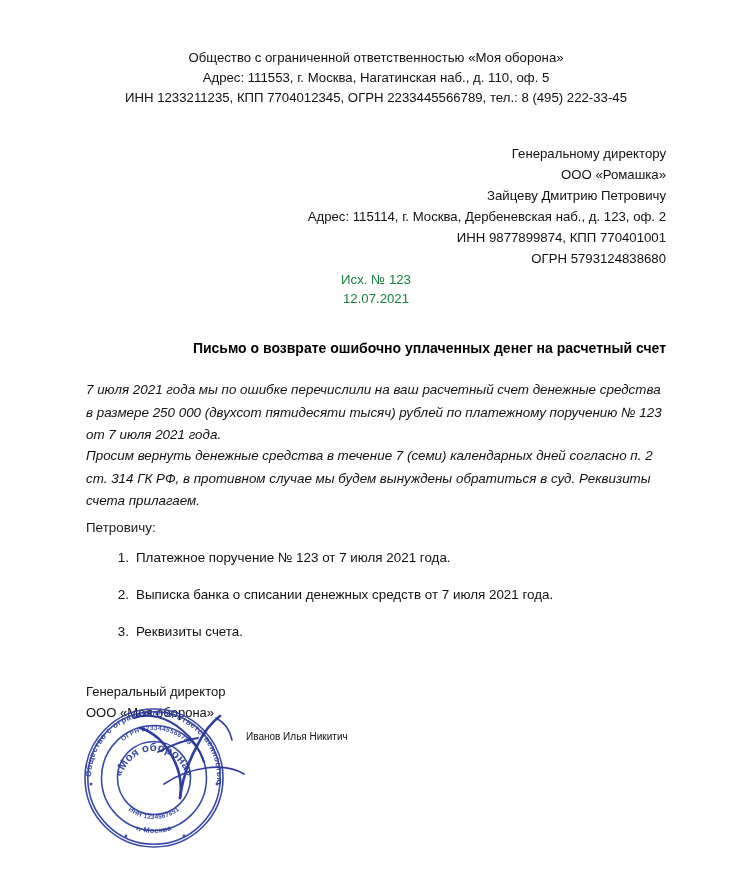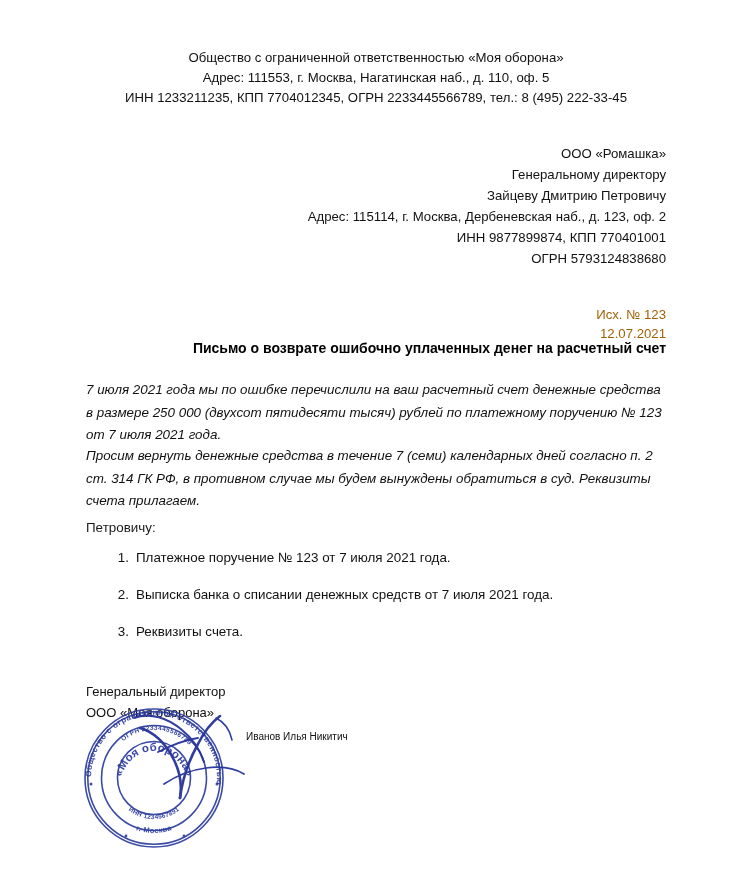--- a/index.html
+++ b/index.html
@@ -46,25 +46,24 @@
     top: 143px;
     text-align: right;
     font-size: 13.2px;
     line-height: 21px;
     color: #111111;
   }
 
   
   .ref-block {
     top: 270px;
-    text-align: right;
+    text-align: center;
     font-size: 13.2px;
     line-height: 19px;
-    color: #a16207;
-    margin-top: 35px;
+    color: #15803d;
   }
 
   
   .doc-title {
     top: 338px;
     text-align: right;
     font-size: 14px;
     font-weight: bold;
     line-height: 20px;
     color: #000000;
@@ -148,22 +147,22 @@
 
 <div class="page">
 
   <div class="col company-header">
     <div class="line">Общество с ограниченной ответственностью «Моя оборона»</div>
     <div class="line">Адрес: 111553, г. Москва, Нагатинская наб., д. 110, оф. 5</div>
     <div class="line">ИНН 1233211235, КПП 7704012345, ОГРН 2233445566789, тел.: 8 (495) 222-33-45</div>
   </div>
 
   <div class="col addressee">
+    <div>Генеральному директору</div>
     <div>ООО «Ромашка»</div>
-    <div>Генеральному директору</div>
     <div>Зайцеву Дмитрию Петровичу</div>
     <div>Адрес: 115114, г. Москва, Дербеневская наб., д. 123, оф. 2</div>
     <div>ИНН 9877899874, КПП 770401001</div>
     <div>ОГРН 5793124838680</div>
   </div>
 
   <div class="col ref-block">
     <div>Исх. № 123</div>
     <div>12.07.2021</div>
   </div>

